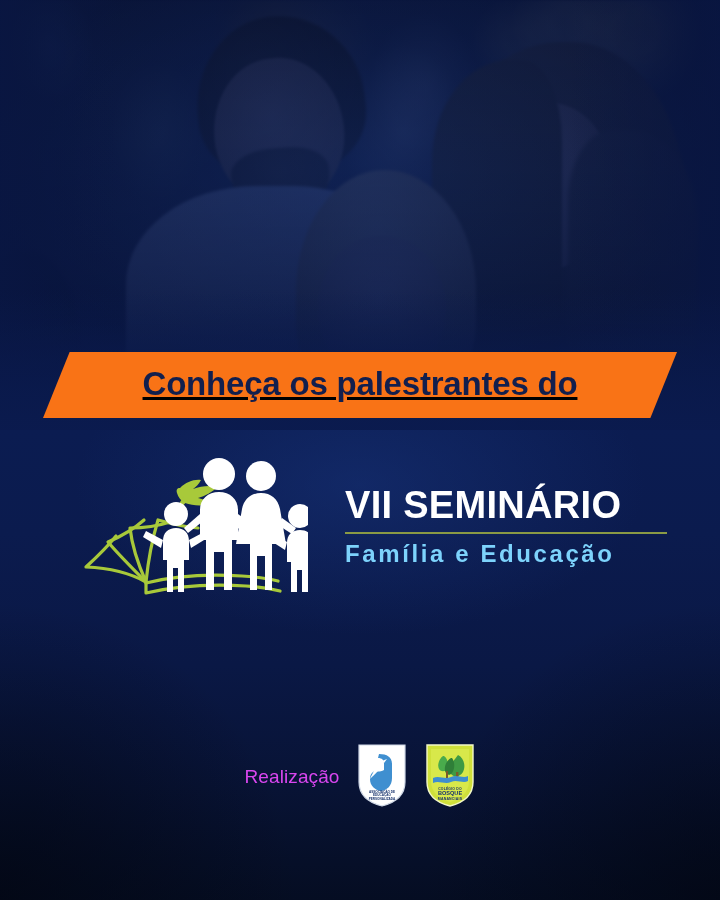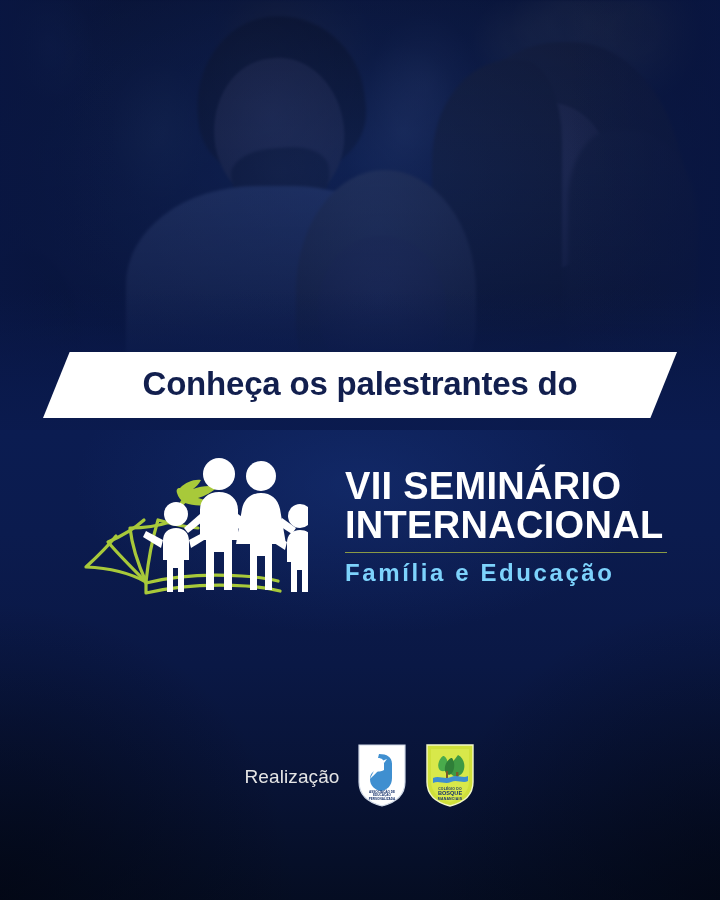--- a/index.html
+++ b/index.html
@@ -172,23 +172,23 @@
   .corner-dark-r {
     position:absolute; right:0; bottom:0; width:300px; height:300px;
     background:radial-gradient(ellipse at 100% 100%, rgba(2,6,18,0.70) 0%, rgba(2,6,18,0) 70%);
   }
 
   
   .banner {
     position:absolute;
     left:43px; top:352px;
     width:634px; height:66px;
-    background:#ffffff;
+    background:#f97316;
     clip-path: polygon(4.2% 0%, 100% 0%, 95.8% 100%, 0% 100%);
-    display:flex; align-items:center; justify-content:center;
+    display:flex; align-items:center; justify-content:center;text-decoration:underline;
   }
   .banner-text {
     font-size:33px;
     font-weight:bold;
     color:#121f4e;
     letter-spacing:-0.2px;
     white-space:nowrap;
     transform:translateY(-1px);
   }
 
@@ -212,21 +212,21 @@
     font-size:24px; font-weight:bold; color:#7dd3fc;
     letter-spacing:2.6px; white-space:nowrap;
   }
 
   
   .footer {
     position:absolute; left:0; top:742px; width:720px; height:70px;
     display:flex; align-items:center; justify-content:center; gap:16px;
   }
   .footer-label {
-    font-size:19px; color:#e5e5e5; letter-spacing:0.1px;
+    font-size:19px; color:#d946ef; letter-spacing:0.1px;
     margin-right:0;
   }
   .shield { width:52px; height:66px; }
 
   .sr { position:absolute; width:1px; height:1px; overflow:hidden; clip:rect(0 0 0 0); }
 </style>
 </head>
 <body>
 
 <div id="poster">
@@ -301,21 +301,20 @@
 
           <circle cx="228" cy="64" r="12"></circle>
           <path d="M228 78 C236 78 241 83 241 91 L241 110 L236 110 L236 140 L230 140 L230 118 L225 118 L225 140 L219 140 L219 110 L215 110 L215 91 C215 83 220 78 228 78 Z"></path>
           <path d="M215 90 L199 81 L196 87 L213 98 Z"></path>
         </g>
       </svg>
     </div>
 
     <div class="logo-text">
       <div class="logo-line1">VII SEMINÁRIO</div>
-      <div class="logo-line2">INTERNACIONAL</div>
       <div class="logo-rule"></div>
       <div class="logo-sub">Família e Educação</div>
     </div>
   </div>
 
   <div class="footer">
     <span class="footer-label">Realização</span>
 
     <div>
       <svg class="shield" viewBox="0 0 52 66" xmlns="http://www.w3.org/2000/svg">

